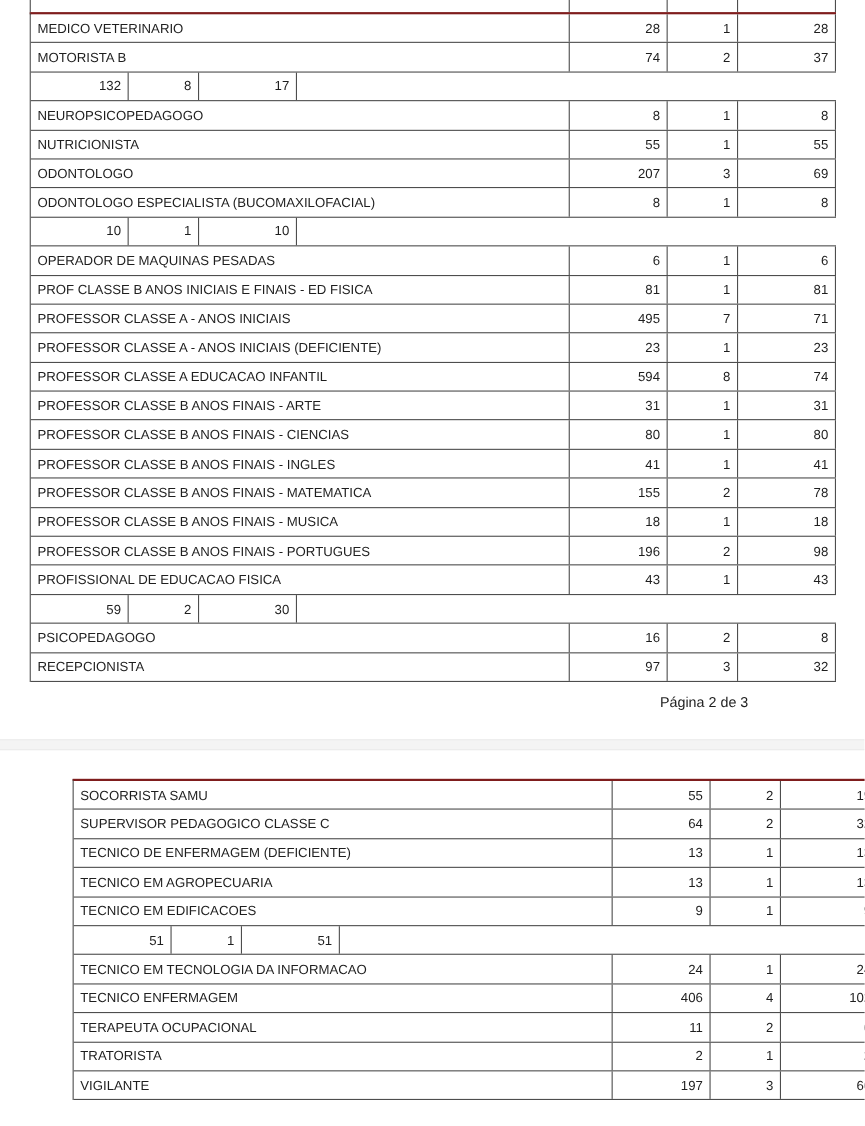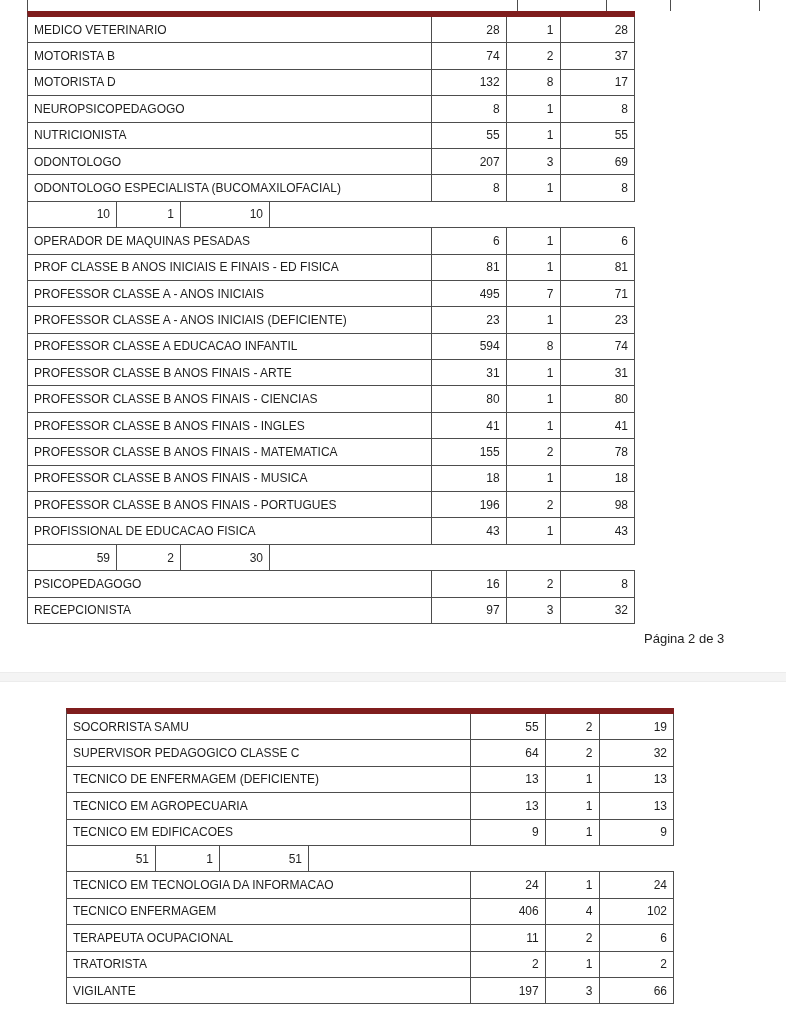--- a/index.html
+++ b/index.html
@@ -13,24 +13,24 @@
     position: relative;
     overflow: hidden;
     font-family: "Liberation Sans", "DejaVu Sans", sans-serif;
     color: #1e1e1e;
   }
 
   
   .data-table {
     position: absolute;
     left: 27px;
-    width: 608px;
+    width: 733px;
     box-sizing: border-box;
     border-left: 1px solid #4d4d4d;
-    border-top: 6px solid #7f1d1d;
+    border-top: 2px solid #7f1d1d;
     background: #ffffff;
   }
   .data-table .row {
     display: flex;
     height: 26.4px;
     box-sizing: border-box;
     border-bottom: 1px solid #4d4d4d;
   }
   .cell {
     box-sizing: border-box;
@@ -69,21 +69,20 @@
   #table-page3 { top: 708px; margin-left: 39px; }
 
   
   .page-footer {
     position: absolute;
     top: 631px;
     left: 600px;
     font-size: 13px;
     color: #1e1e1e;
     white-space: nowrap;
-    margin-left: 44px;
   }
 
   
   .page-gap {
     position: absolute;
     top: 672px;
     left: 0;
     width: 786px;
     height: 10px;
     background: #f4f4f4;
@@ -109,21 +108,20 @@
       <div class="cell c-num c2">1</div>
       <div class="cell c-num c3">28</div>
     </div>
     <div class="row">
       <div class="cell c-label">MOTORISTA B</div>
       <div class="cell c-num c1">74</div>
       <div class="cell c-num c2">2</div>
       <div class="cell c-num c3">37</div>
     </div>
     <div class="row">
-      <div class="cell c-label">MOTORISTA D</div>
       <div class="cell c-num c1">132</div>
       <div class="cell c-num c2">8</div>
       <div class="cell c-num c3">17</div>
     </div>
     <div class="row">
       <div class="cell c-label">NEUROPSICOPEDAGOGO</div>
       <div class="cell c-num c1">8</div>
       <div class="cell c-num c2">1</div>
       <div class="cell c-num c3">8</div>
     </div>

